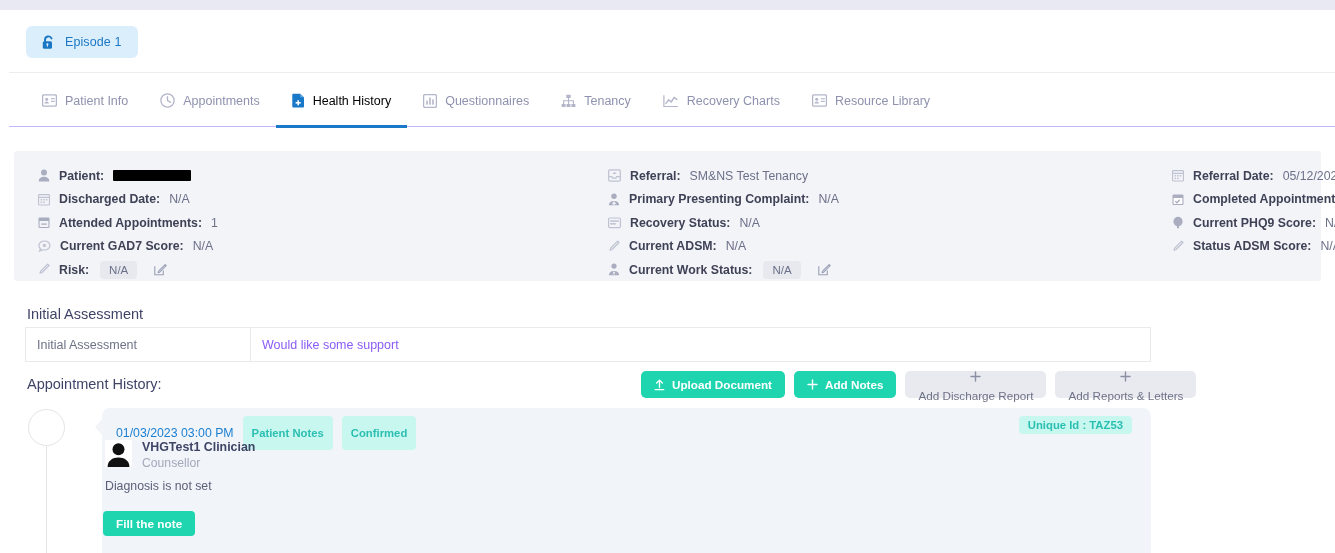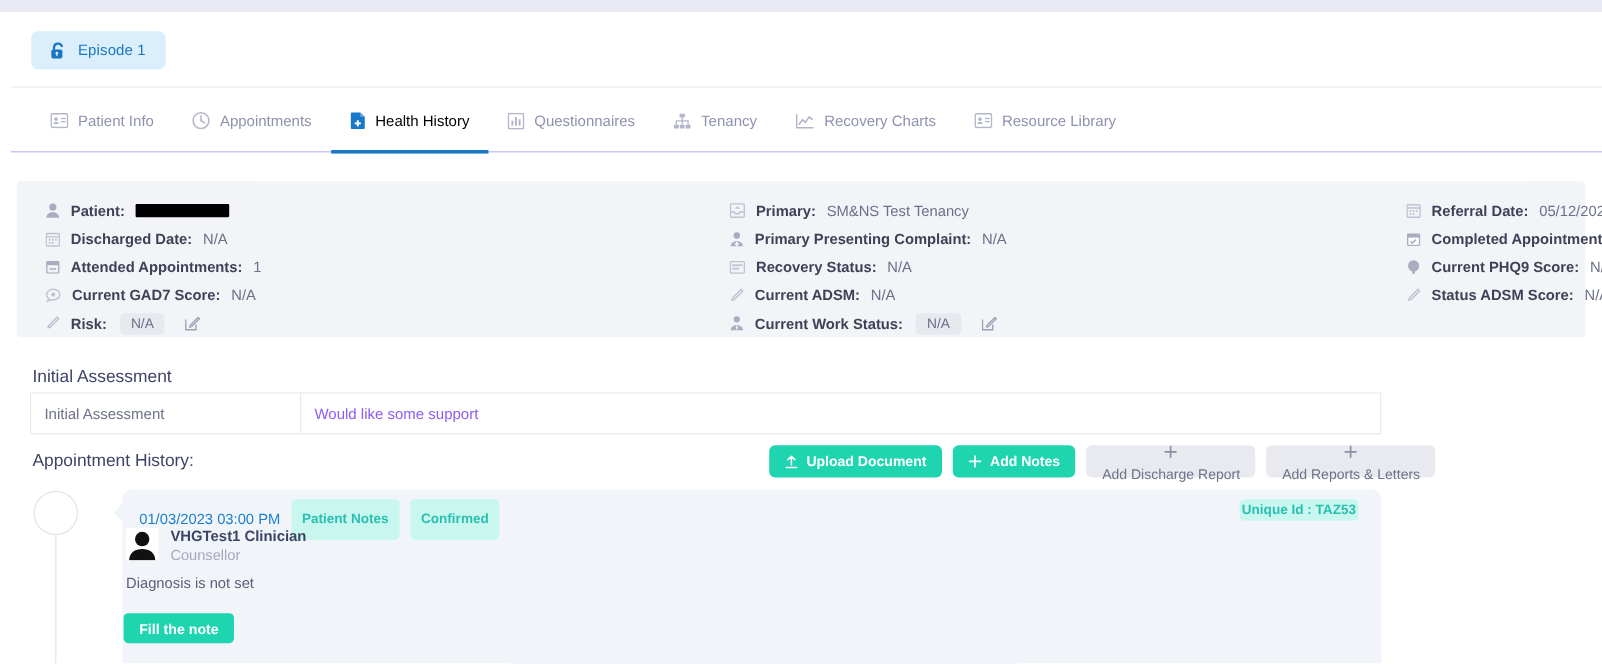--- a/index.html
+++ b/index.html
@@ -129,21 +129,21 @@
   }
   .appt-date{ font-size:12.3px; color:#1b7fd1; }
   .tag{
     display:inline-flex; align-items:center; justify-content:center;
     background:#c7f7ee; color:#2bbfb2; font-size:11.3px; font-weight:bold;
     border-radius:4px; padding:11px 9px;
   }
   .uid-tag{
     position:absolute; right:19px; top:8px;
     background:#c7f7ee; color:#2bbfb2; font-size:11.3px; font-weight:bold;
-    border-radius:4px; padding:3px 2px;
+    border-radius:4px; padding:3px 9px;
   }
   .clinician{
     position:absolute; left:105px; top:440px; display:flex; gap:10px; align-items:flex-start;
   }
   .avatar{
     width:27px; height:27px; background:#fff; border-radius:2px;
     display:flex; align-items:flex-end; justify-content:center; overflow:hidden;
   }
   .c-name{ font-size:12.4px; color:#3f4467; font-weight:bold; line-height:15px; }
   .c-role{ font-size:12.2px; color:#a4a8bb; line-height:16px; }
@@ -327,21 +327,21 @@
 
     <div class="info-col col-b">
       <div class="info-row">
         <span class="icon">
           <svg width="13" height="13" viewBox="0 0 13 13">
               <rect x="0.7" y="0.9" width="11.6" height="11.2" rx="1.2" fill="none" stroke="#bec2d1" stroke-width="1.2"></rect>
               <path d="M.7 7.6h3.2l.9 1.5h3l.9-1.5h3.6" fill="none" stroke="#bec2d1" stroke-width="1.2"></path>
               <path d="M6.5 2.7l2 2.2h-4z" fill="#bec2d1"></path>
             </svg>
         </span>
-        <span class="k">Primary:</span>
+        <span class="k">Referral:</span>
         <span class="v">SM&amp;NS Test Tenancy</span>
       </div>
       <div class="info-row">
         <span class="icon">
           <svg width="12" height="13" viewBox="0 0 12 13">
               <circle cx="6" cy="3.3" r="2.7" fill="#a9adbf"></circle>
               <path d="M.9 12.3c0-2.8 2.3-4.3 5.1-4.3s5.1 1.5 5.1 4.3z" fill="#a9adbf"></path>
               <rect x="5.3" y="8.6" width="1.4" height="3.6" fill="#f2f4f8"></rect>
               <rect x="4.3" y="9.6" width="3.4" height="1.4" fill="#f2f4f8"></rect>
             </svg>

